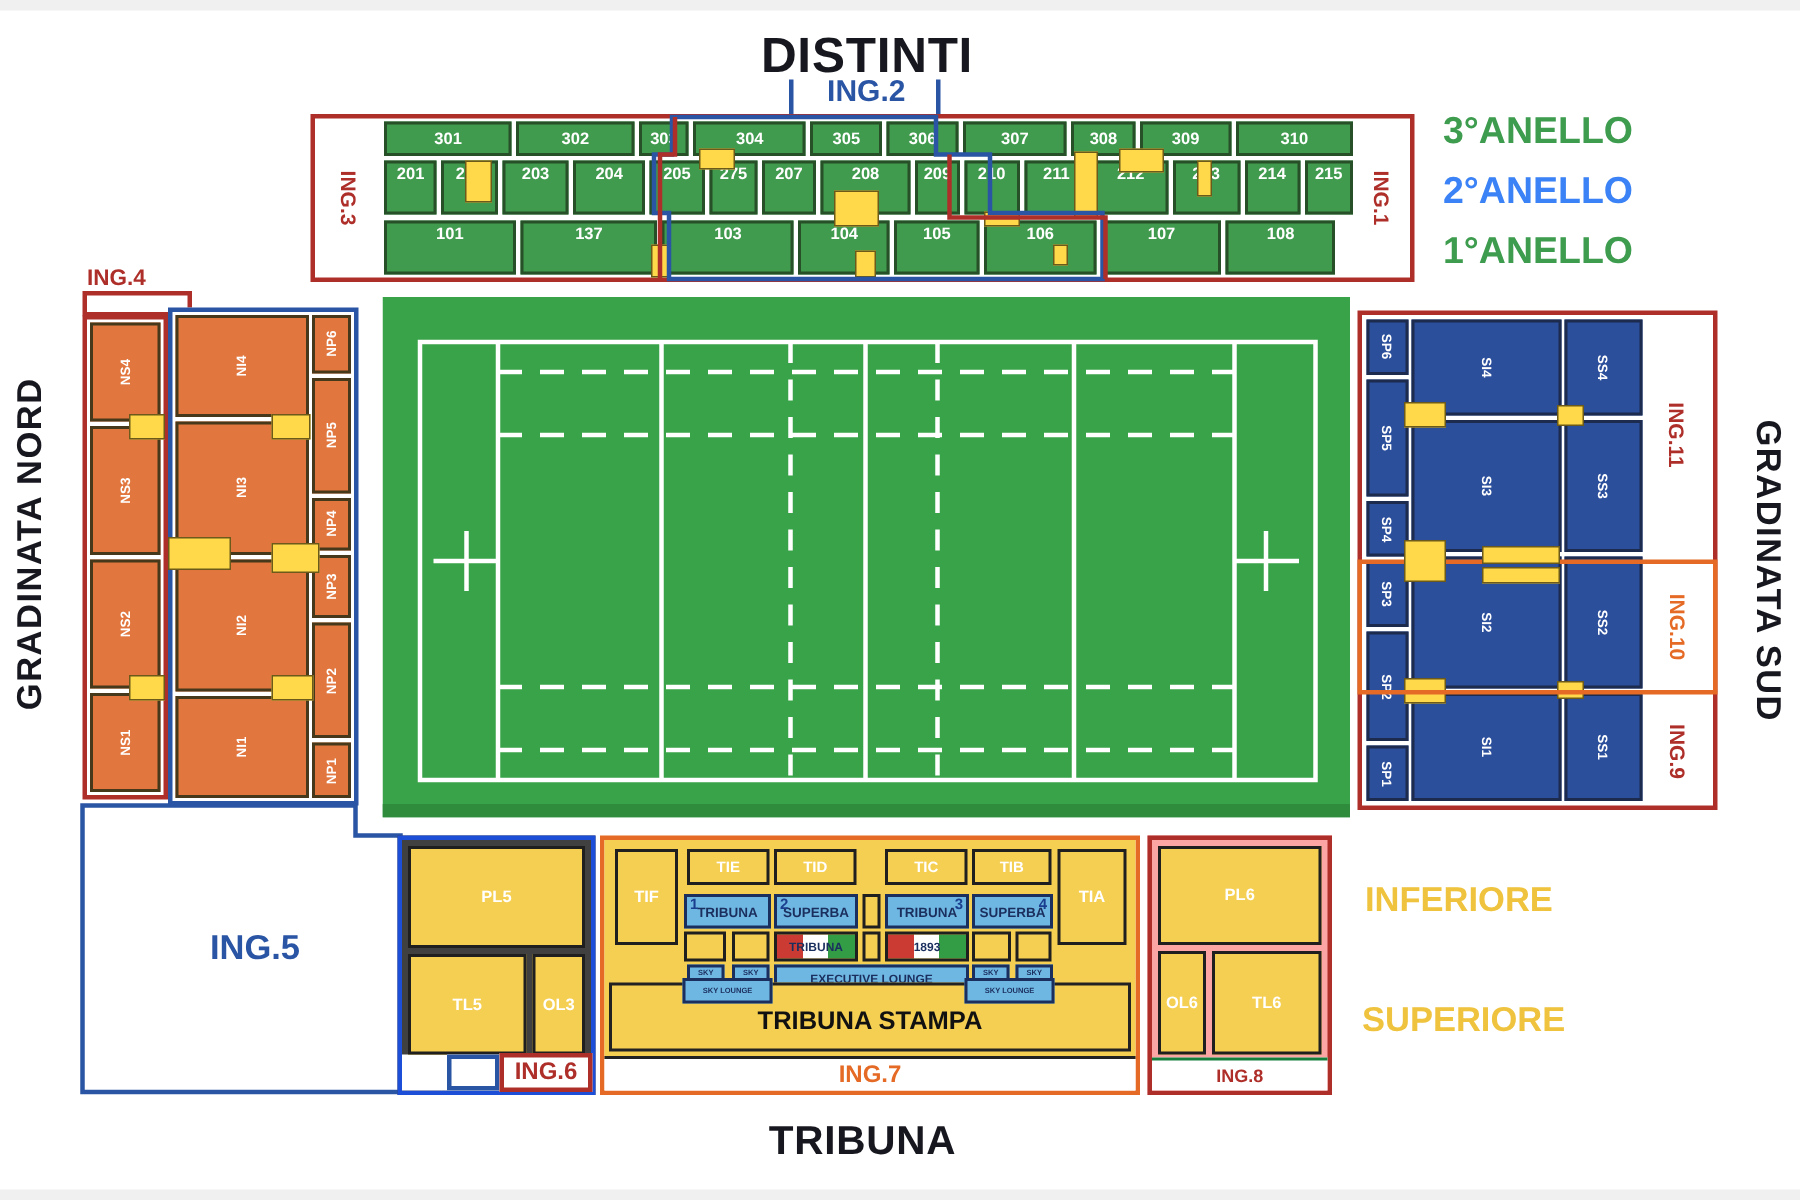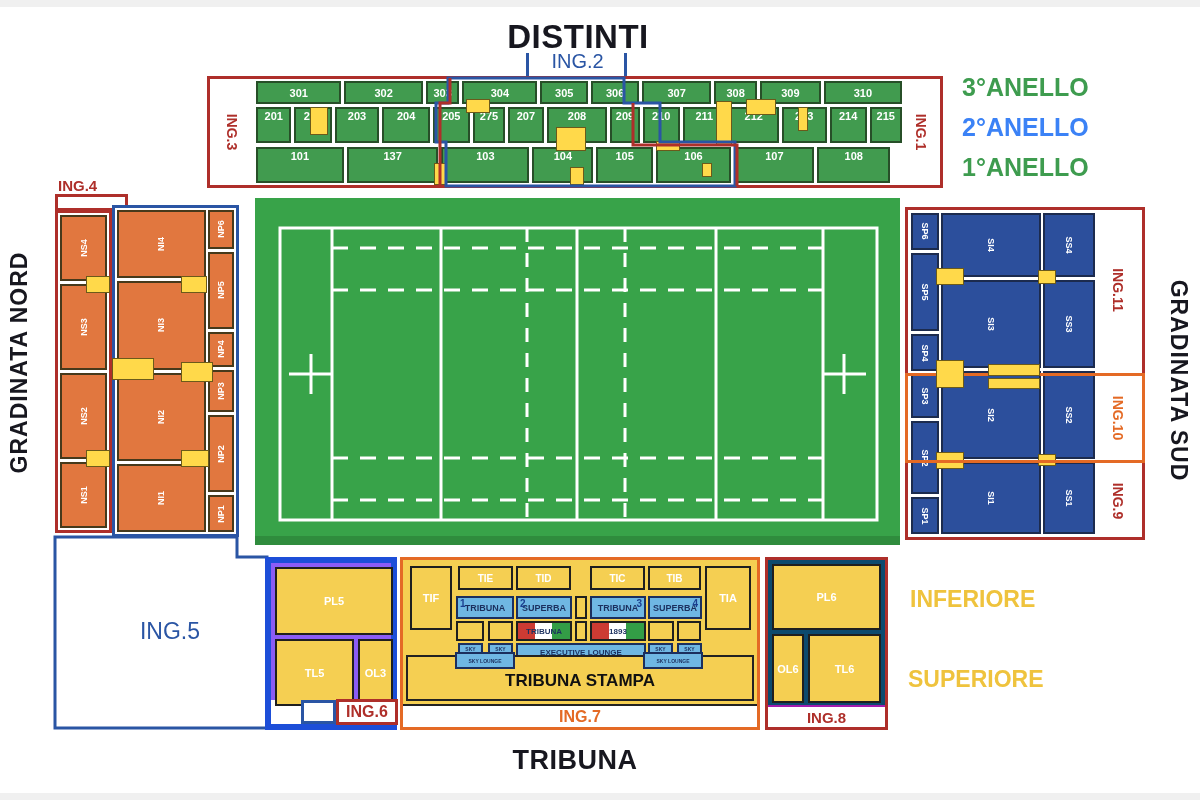--- a/index.html
+++ b/index.html
@@ -19,21 +19,21 @@
   .bcell{background:#2C4F9C;border:2px solid #1c2b4e;color:#fff;font-weight:700;font-size:9px;box-sizing:border-box}
   .vup{transform:rotate(-90deg);white-space:nowrap}
   .vdn{transform:rotate(90deg);white-space:nowrap}
   .col{display:flex;flex-direction:column;gap:3px}
   .ycell{background:#F5CF52;border:2px solid #1f1f1f;color:#fff;font-weight:800;
          display:flex;align-items:center;justify-content:center;box-sizing:border-box}
   .lb{background:#6FB7E3;border:2px solid #1b2f5e;color:#1b2f5e;font-weight:800;
       display:flex;align-items:center;justify-content:center;box-sizing:border-box;position:absolute}
   .stair{position:absolute;background:#FFD94A;border:1px solid #6b5a1a;z-index:6;box-sizing:border-box}
   .ingred{color:#AE2F2A;font-weight:800}
-  .ingblue{color:#2A55A4;font-weight:400}
+  .ingblue{color:#2A55A4;font-weight:700}
   .ingor{color:#E46A25;font-weight:800}
   .whitebox{background:#fff;border:3px solid #AE2F2A;box-sizing:border-box}
   .flagbox{border:2px solid #1f1f1f;color:#1b2f5e;font-weight:800;position:absolute;
            display:flex;align-items:center;justify-content:center;box-sizing:border-box;
            background:linear-gradient(90deg,#CC3B33 0 33%,#ffffff 33% 66%,#339D46 66% 100%)}
   .badge{position:absolute;font-weight:800;color:#1b3f8f;font-size:10px;line-height:10px}
   svg{display:block}
 </style>
 </head>
 <body>
@@ -273,21 +273,21 @@
   <div class="stair" style="left:988px;top:364px;width:52px;height:12px;z-index:9"></div>
   <div class="stair" style="left:988px;top:378px;width:52px;height:11px;z-index:9"></div>
   <div class="stair" style="left:936px;top:452px;width:28px;height:17px"></div>
   <div class="stair" style="left:1038px;top:454px;width:18px;height:12px"></div>
 
   <svg class="abs" style="left:40px;top:530px" width="310" height="205" viewBox="0 0 310 205">
     <path d="M15,7 H197 V27 H227 V175 H293 V198 H15 Z" fill="#ffffff" stroke="#2A55A4" stroke-width="3"></path>
   </svg>
   <div class="abs ingblue" style="left:100px;top:618px;width:140px;text-align:center;font-size:23px">ING.5</div>
 
-  <div class="abs" style="left:265px;top:557px;width:132px;height:173px;border:6px solid #1d4ed8;background:#8b5cf6">
+  <div class="abs" style="left:265px;top:557px;width:132px;height:173px;border:3px solid #1d4ed8;background:#404040">
     <div class="abs" style="left:0;bottom:0;width:126px;height:24px;background:#fff"></div>
     <div class="ycell abs" style="left:4px;top:4px;width:118px;height:68px;font-size:11px">
         <span>PL5</span>
       </div>
     <div class="ycell abs" style="left:4px;top:76px;width:79px;height:67px;font-size:11px">
         <span>TL5</span>
       </div>
     <div class="ycell abs" style="left:87px;top:76px;width:35px;height:67px;font-size:11px">
         <span>OL3</span>
       </div>
@@ -368,30 +368,30 @@
     <div class="lb" style="left:52px;top:92px;width:60px;height:17px;font-size:5px;text-align:center;z-index:3">
         <span>SKY LOUNGE</span>
       </div>
     <div class="lb" style="left:240px;top:92px;width:60px;height:17px;font-size:5px;text-align:center;z-index:3">
         <span>SKY LOUNGE</span>
       </div>
 
     <div class="abs ctr ingor" style="left:0;bottom:0;width:354px;height:21px;background:#fff;font-size:16px">ING.7</div>
   </div>
 
-  <div class="abs" style="left:765px;top:557px;width:123px;height:173px;border:3px solid #AE2F2A;background:#0c4a6e">
+  <div class="abs" style="left:765px;top:557px;width:123px;height:173px;border:3px solid #AE2F2A;background:#fca5a5">
     <div class="ycell abs" style="left:4px;top:4px;width:109px;height:66px;font-size:11px">
         <span>PL6</span>
       </div>
     <div class="ycell abs" style="left:4px;top:74px;width:32px;height:69px;font-size:11px">
         <span>OL6</span>
       </div>
     <div class="ycell abs" style="left:40px;top:74px;width:73px;height:69px;font-size:11px">
         <span>TL6</span>
       </div>
-    <div class="abs ctr ingred" style="left:0;bottom:0;width:117px;height:22px;background:#fff;border-top:2px solid #a21caf;font-size:15px">ING.8</div>
+    <div class="abs ctr ingred" style="left:0;bottom:0;width:117px;height:22px;background:#fff;border-top:2px solid #15803d;font-size:12px">ING.8</div>
   </div>
 
   <div class="abs ttl" style="left:425px;top:745px;width:300px;text-align:center;font-size:27px">TRIBUNA</div>
   <div class="abs" style="left:910px;top:586px;font-size:23px;font-weight:800;color:#EFC33D">INFERIORE</div>
   <div class="abs" style="left:908px;top:666px;font-size:23px;font-weight:800;color:#EFC33D">SUPERIORE</div>
 
 </div>
 
 </body></html>

